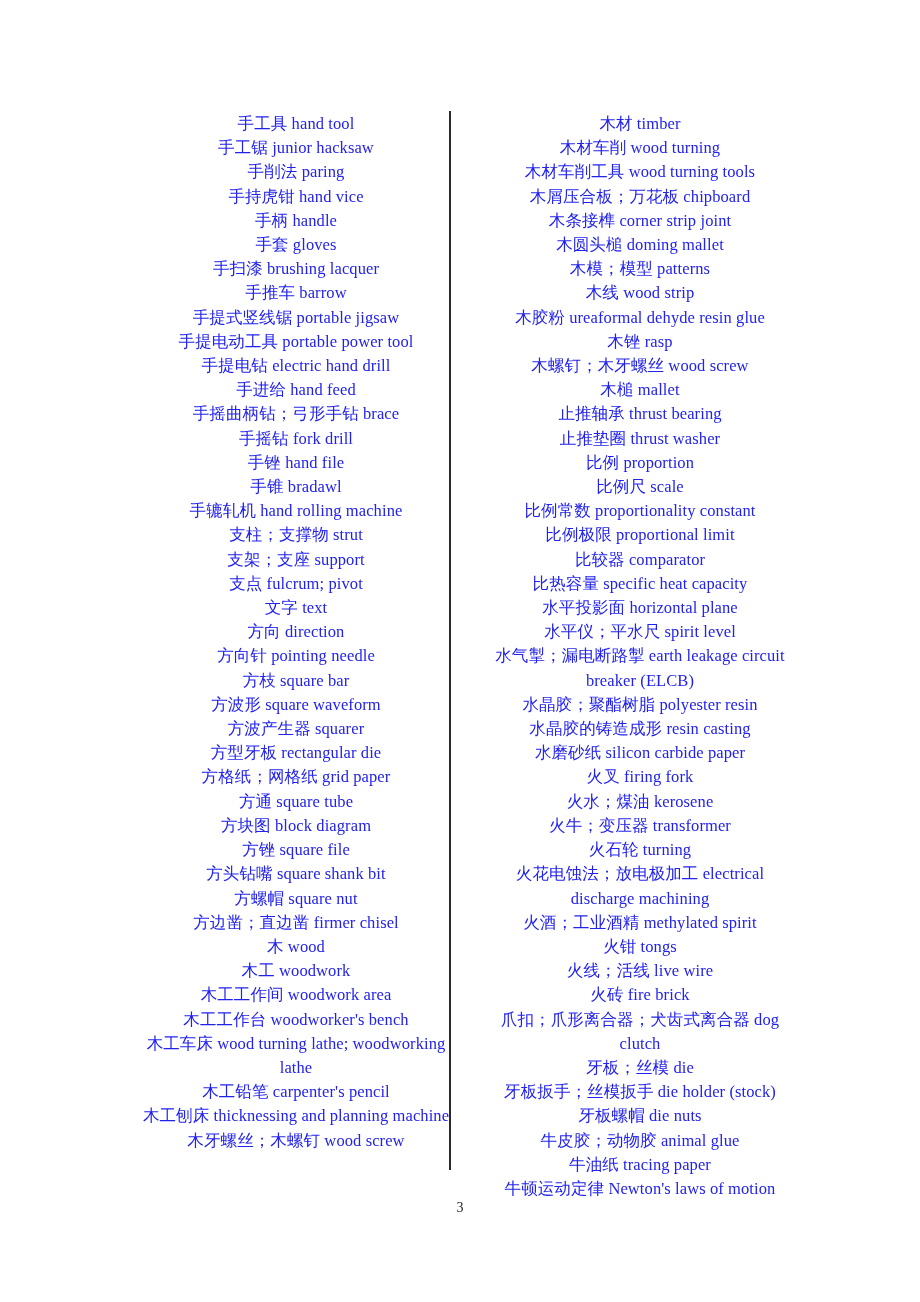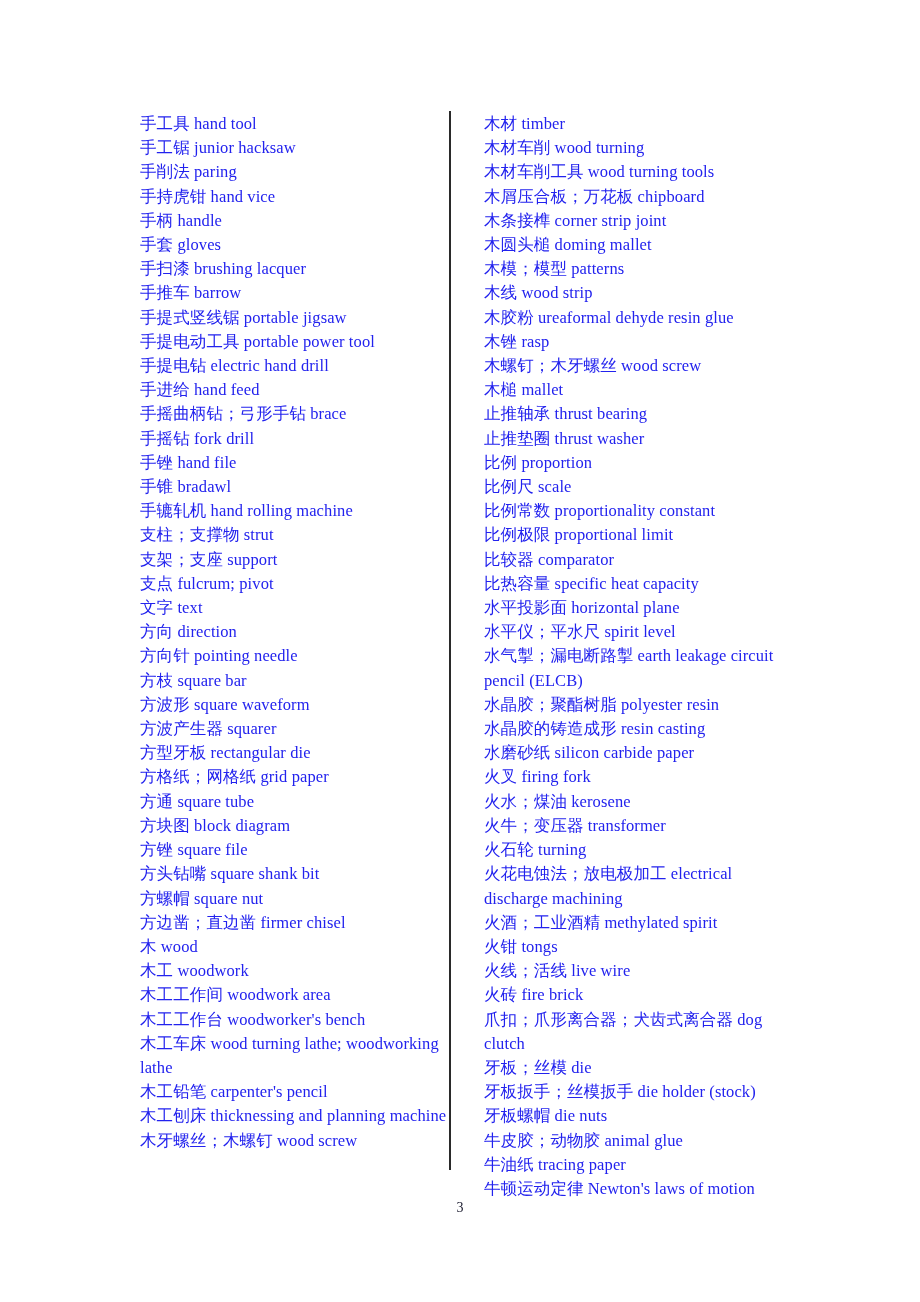--- a/index.html
+++ b/index.html
@@ -23,20 +23,21 @@
     height: 1302px;
     background: #ffffff;
   }
 
   #glossary {
     position: absolute;
     left: 140px;
     top: 112px;
     width: 648px;
     height: 1062px;
+    text-align: center;
   }
 
   .col {
     position: absolute;
     top: 0;
     width: 312px;
   }
   .col-left  { left: 0px; }
   .col-right { left: 344px; }
 
@@ -139,21 +140,21 @@
         <p class="entry">止推轴承  thrust bearing</p>
         <p class="entry">止推垫圈  thrust washer</p>
         <p class="entry">比例  proportion</p>
         <p class="entry">比例尺  scale</p>
         <p class="entry">比例常数  proportionality constant</p>
         <p class="entry">比例极限  proportional limit</p>
         <p class="entry">比较器  comparator</p>
         <p class="entry">比热容量  specific heat capacity</p>
         <p class="entry">水平投影面  horizontal plane</p>
         <p class="entry">水平仪；平水尺  spirit level</p>
-        <p class="entry">水气掣；漏电断路掣  earth leakage circuit pencil (ELCB)</p>
+        <p class="entry">水气掣；漏电断路掣  earth leakage circuit breaker (ELCB)</p>
         <p class="entry">水晶胶；聚酯树脂  polyester resin</p>
         <p class="entry">水晶胶的铸造成形  resin casting</p>
         <p class="entry">水磨砂纸  silicon carbide paper</p>
         <p class="entry">火叉  firing fork</p>
         <p class="entry">火水；煤油  kerosene</p>
         <p class="entry">火牛；变压器  transformer</p>
         <p class="entry">火石轮  turning</p>
         <p class="entry">火花电蚀法；放电极加工  electrical discharge machining</p>
         <p class="entry">火酒；工业酒精  methylated spirit</p>
         <p class="entry">火钳  tongs</p>

